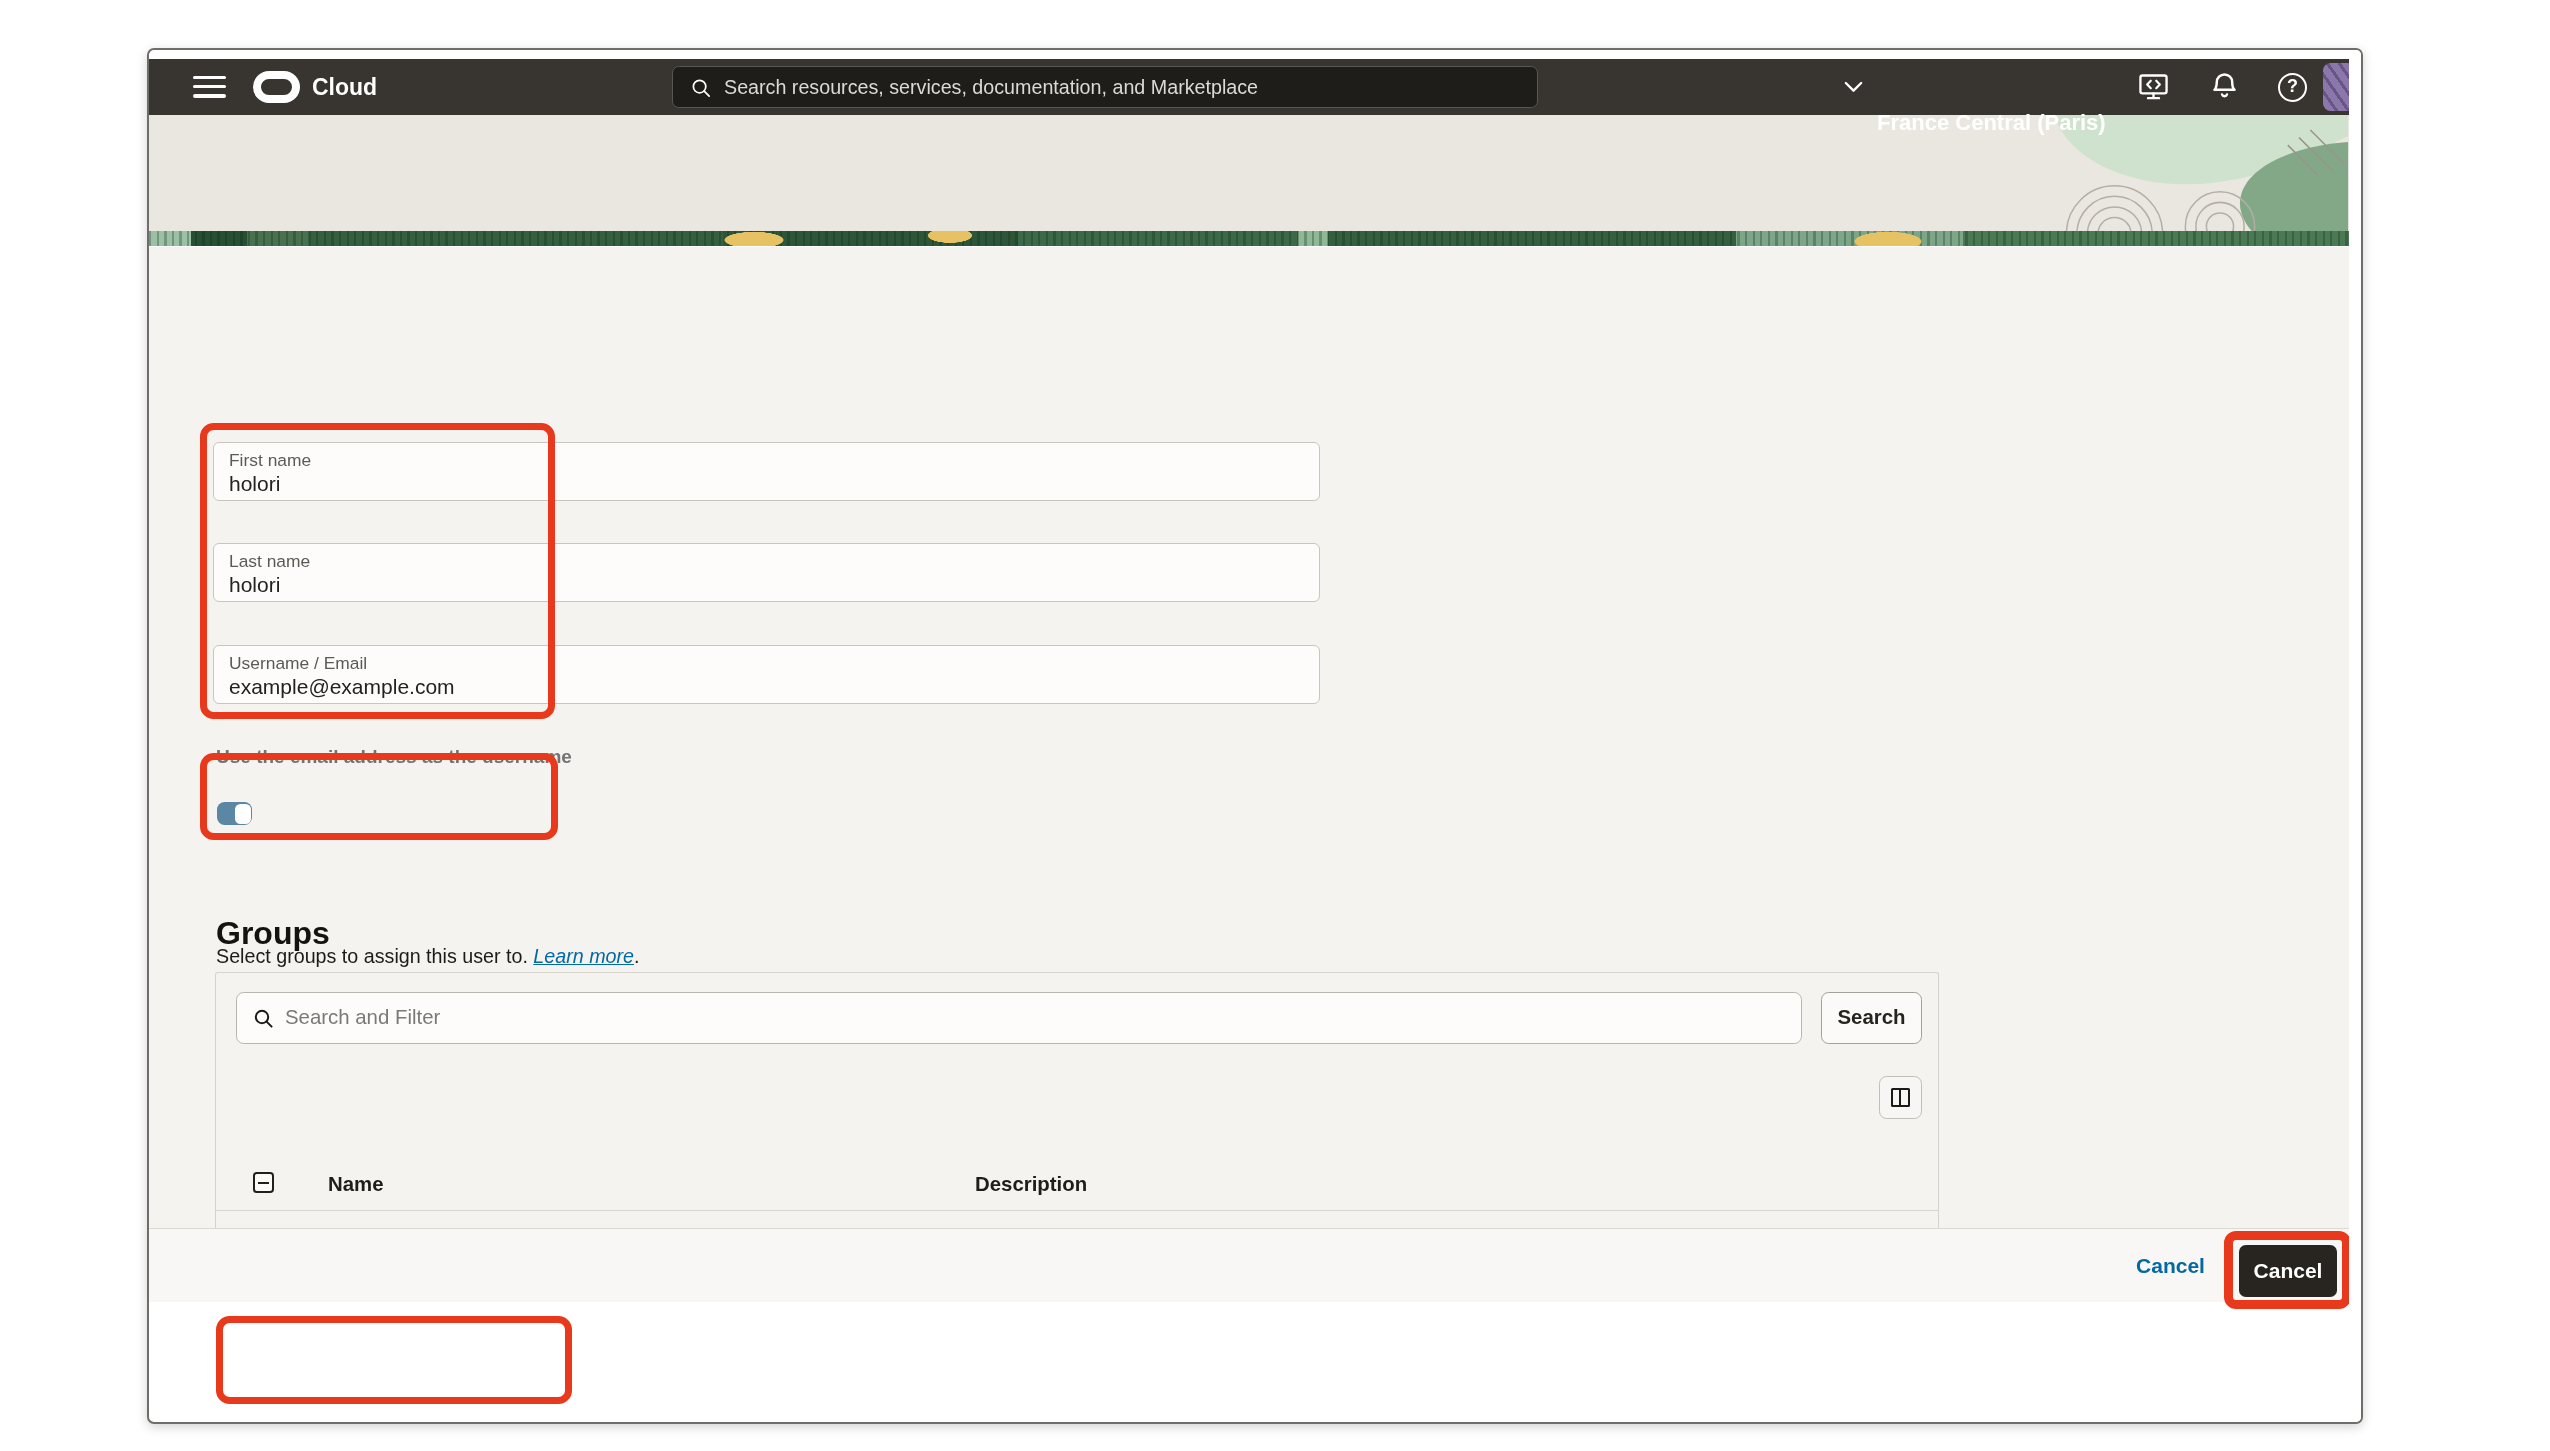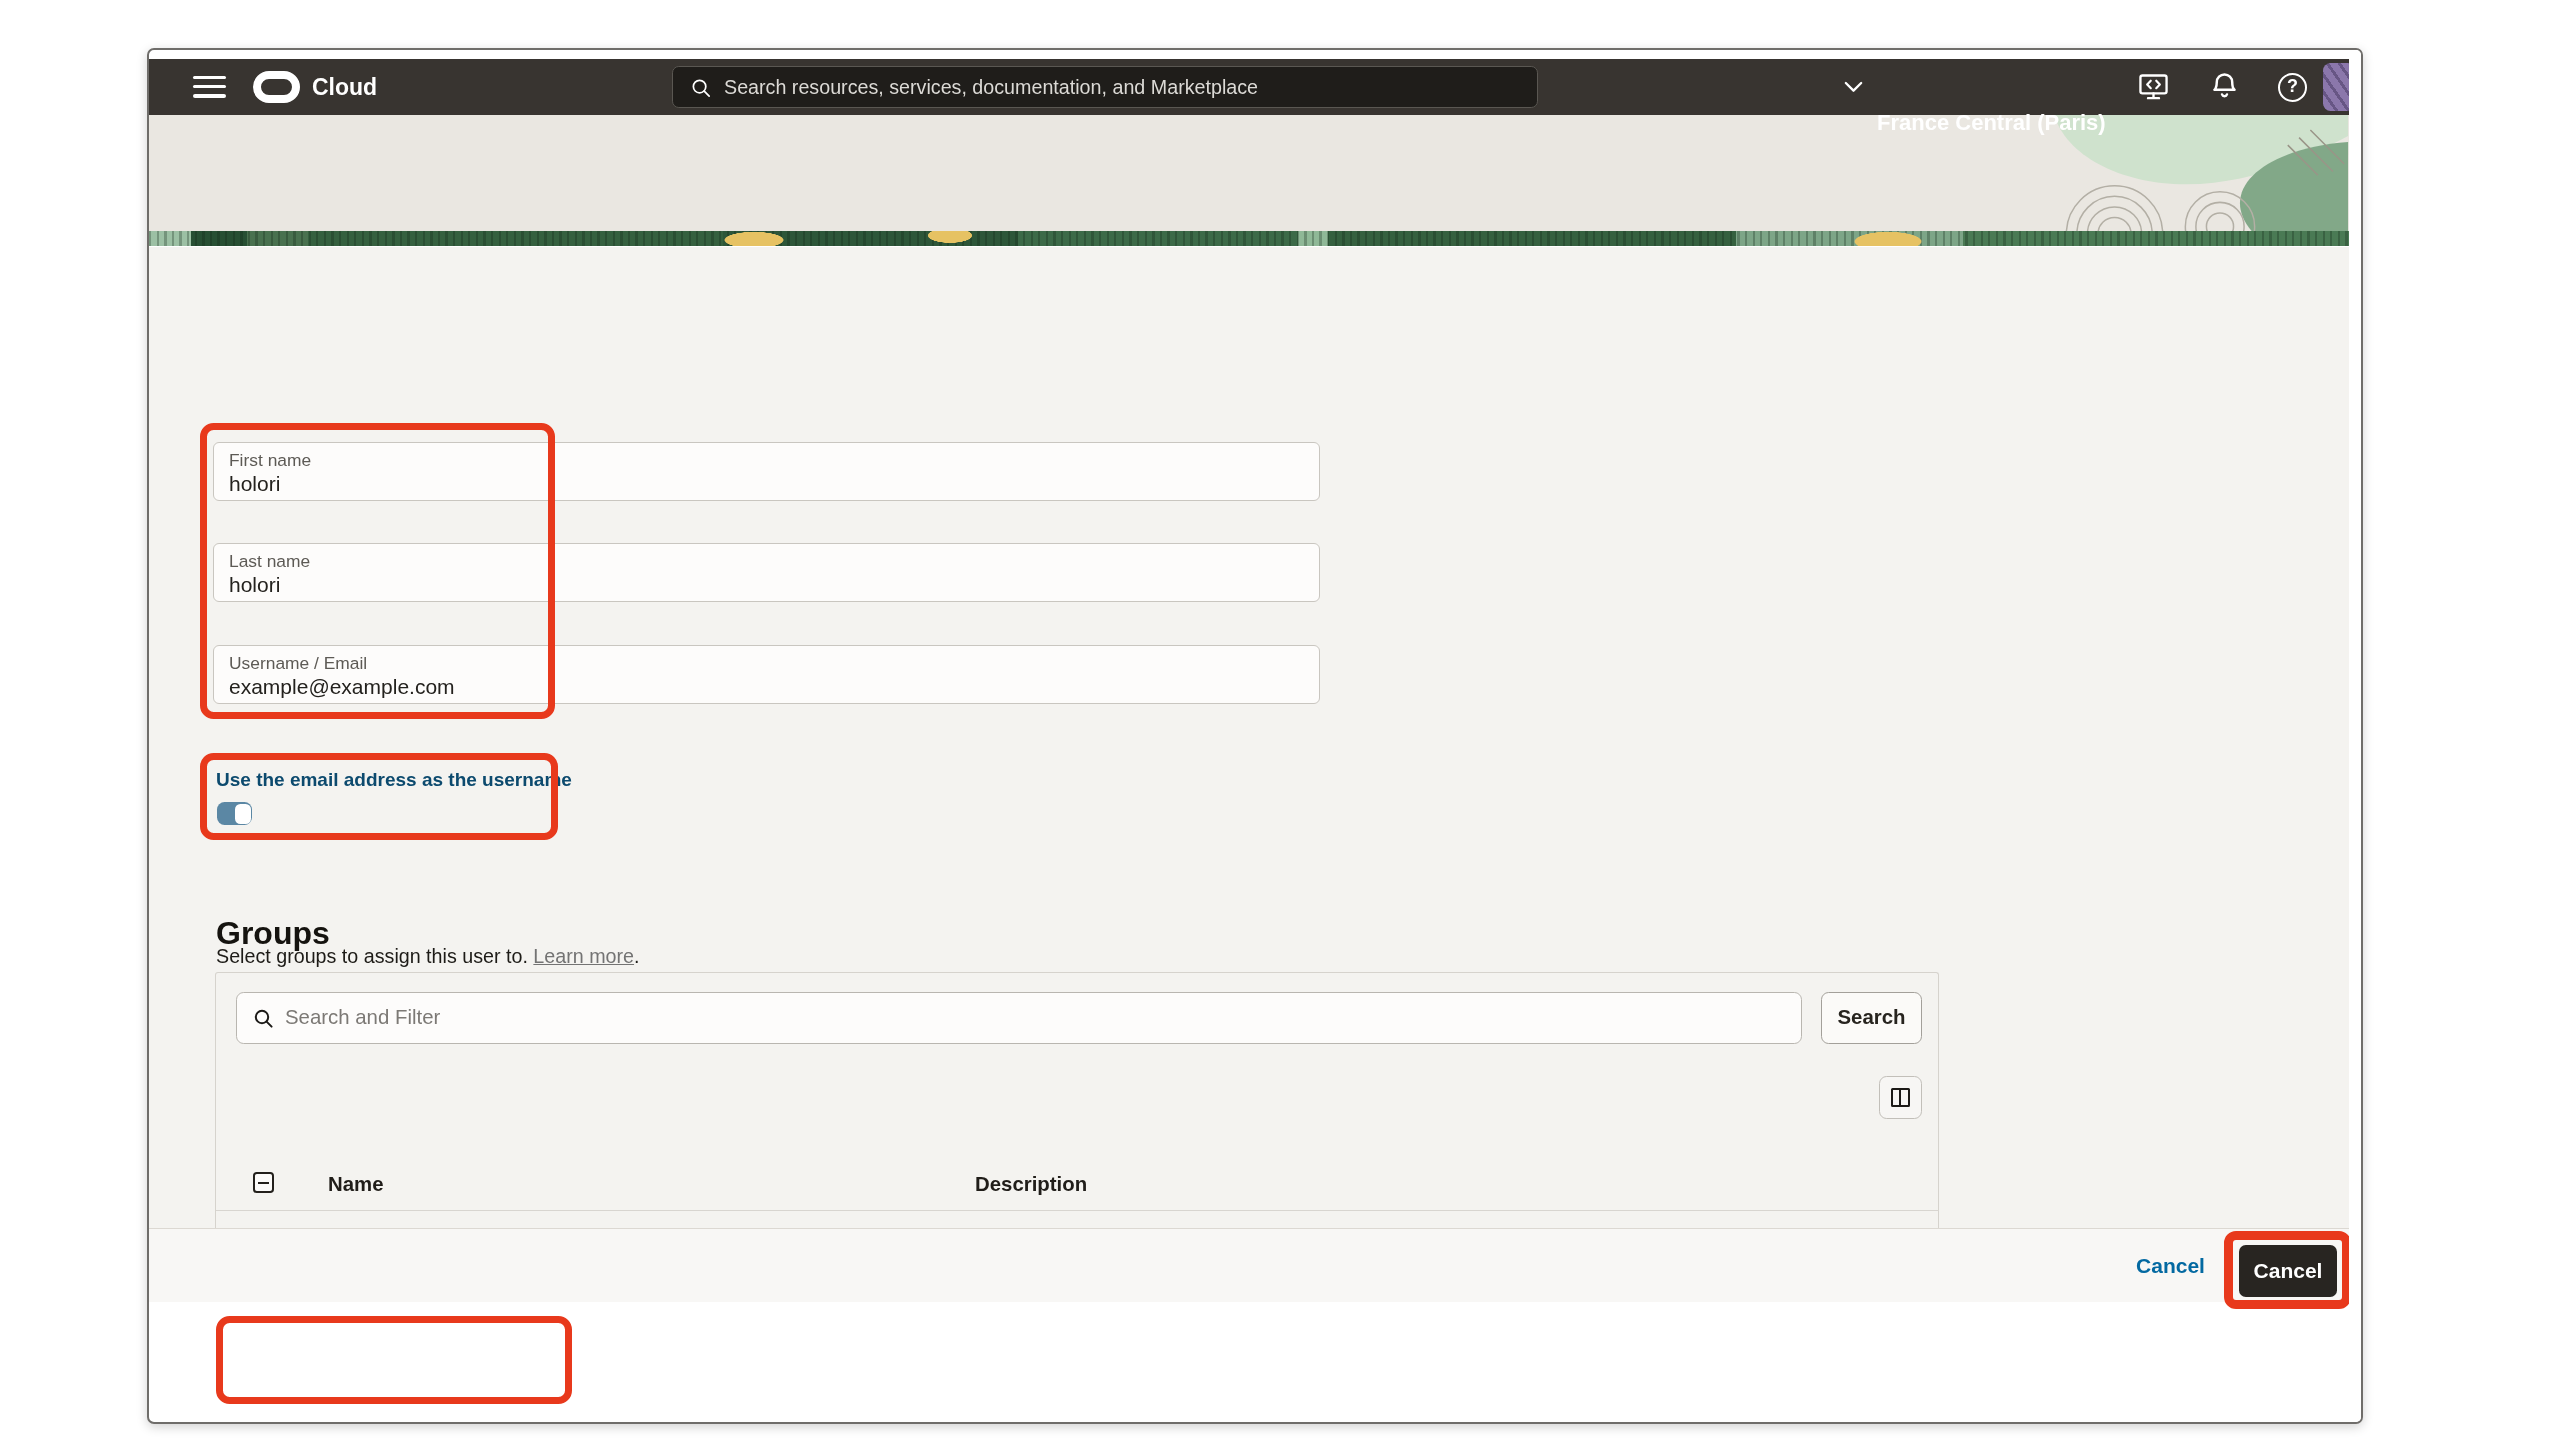--- a/index.html
+++ b/index.html
@@ -49,27 +49,27 @@
       linear-gradient(90deg,#9cc0a4 0 42px,#274f33 42px 98px,#49714f 98px 159px,#35603f 159px 574px,#2d5639 574px 869px,#3c6a48 869px 1149px,#8fb897 1149px 1179px,#35603f 1179px 1587px,#7da587 1587px 1814px,#4a7a54 1814px 2200px); }
 
   
   #content { left:0; top:197px; width:2200px; height:981px; background:#f4f3f0; overflow:hidden; }
 
   .field { left:64px; width:1107px; height:59px; background:#fdfcfb; border:1.5px solid #c9c6c0; border-radius:6px; cursor:text; }
   .field .flabel { position:absolute; left:15px; top:6.8px; font-size:17.4px; color:#5d5a55; }
   .field .fvalue { position:absolute; left:15px; top:29px; font-size:21px; color:#24221e; }
   #field-first { top:195px; } #field-last { top:296px; } #field-user { top:398px; }
 
-  #toggle-label { left:67px; top:522px; font-size:19px; font-weight:600; color:#0c4a6e; }
+  #toggle-label { left:67px; top:499px; font-size:19px; font-weight:600; color:#737373; }
   #toggle { left:68px; top:555px; width:35px; height:23.4px; background:#5b87a4; border-radius:7.6px; cursor:pointer; }
   #toggle .knob { position:absolute; right:1.5px; top:1.5px; width:16px; height:20.4px; background:#fff; border-radius:5.3px; }
 
   #groups-title { left:67px; top:636px; font-size:32px; font-weight:700; color:#15130f;margin-top:32px; }
   #groups-subtitle { left:67px; top:698px; font-size:19.7px; color:#1d1b17; }
-  #groups-subtitle a { color:#737373; text-decoration:underline; cursor:pointer; }
+  #groups-subtitle a { color:#0369a1; text-decoration:underline; cursor:pointer;font-style:italic; }
 
   #panel { left:66px; top:725px; width:1724px; height:453px; border:0.8px solid #d6d3cd; border-bottom:none; border-radius:3px 3px 0 0; }
 
   #grp-search { left:87px; top:745px; width:1566px; height:52px; background:#fdfcfb; border:1.5px solid #b9b6b0; border-radius:7.6px; }
   #grp-search svg { position:absolute; left:15px; top:13.6px; }
   #grp-search input { position:absolute; left:48px; top:0; width:1497px; height:49px; background:transparent; border:none; outline:none;
     color:#33302c; font-size:20.4px; font-family:"Liberation Sans",sans-serif; }
   #grp-search input::placeholder { color:#7c7975; opacity:1; }
   #search-btn { left:1672px; top:745px; width:101px; height:52px; background:#fbfaf8; border:1.5px solid #a3a09a; border-radius:7.6px;
     font-size:20.4px; font-weight:700; color:#27241f; text-align:center; line-height:49px; cursor:pointer; }

